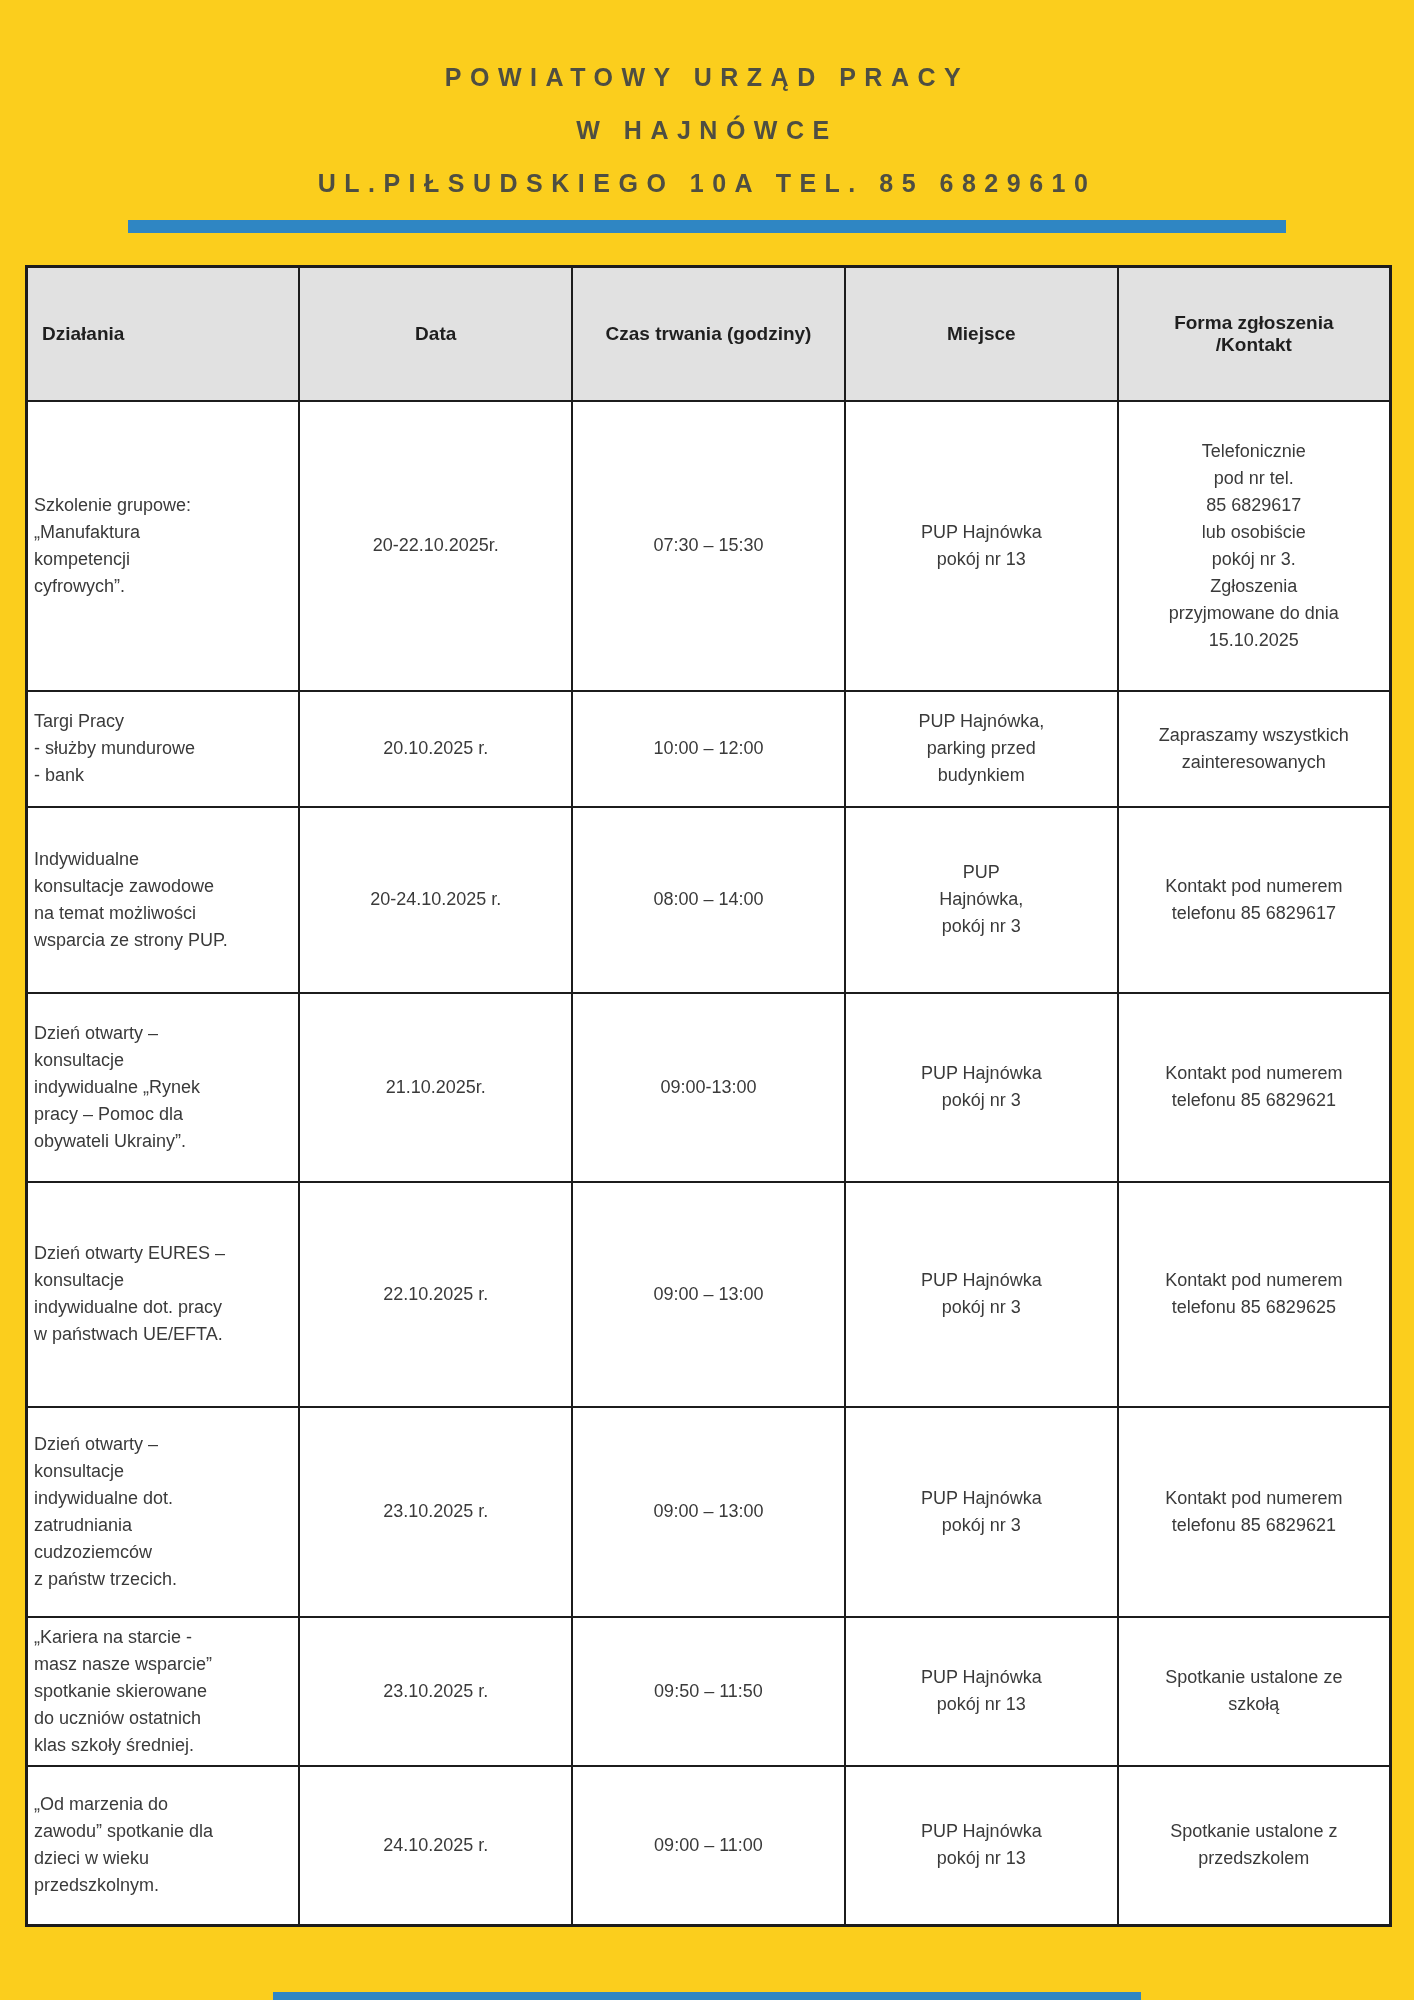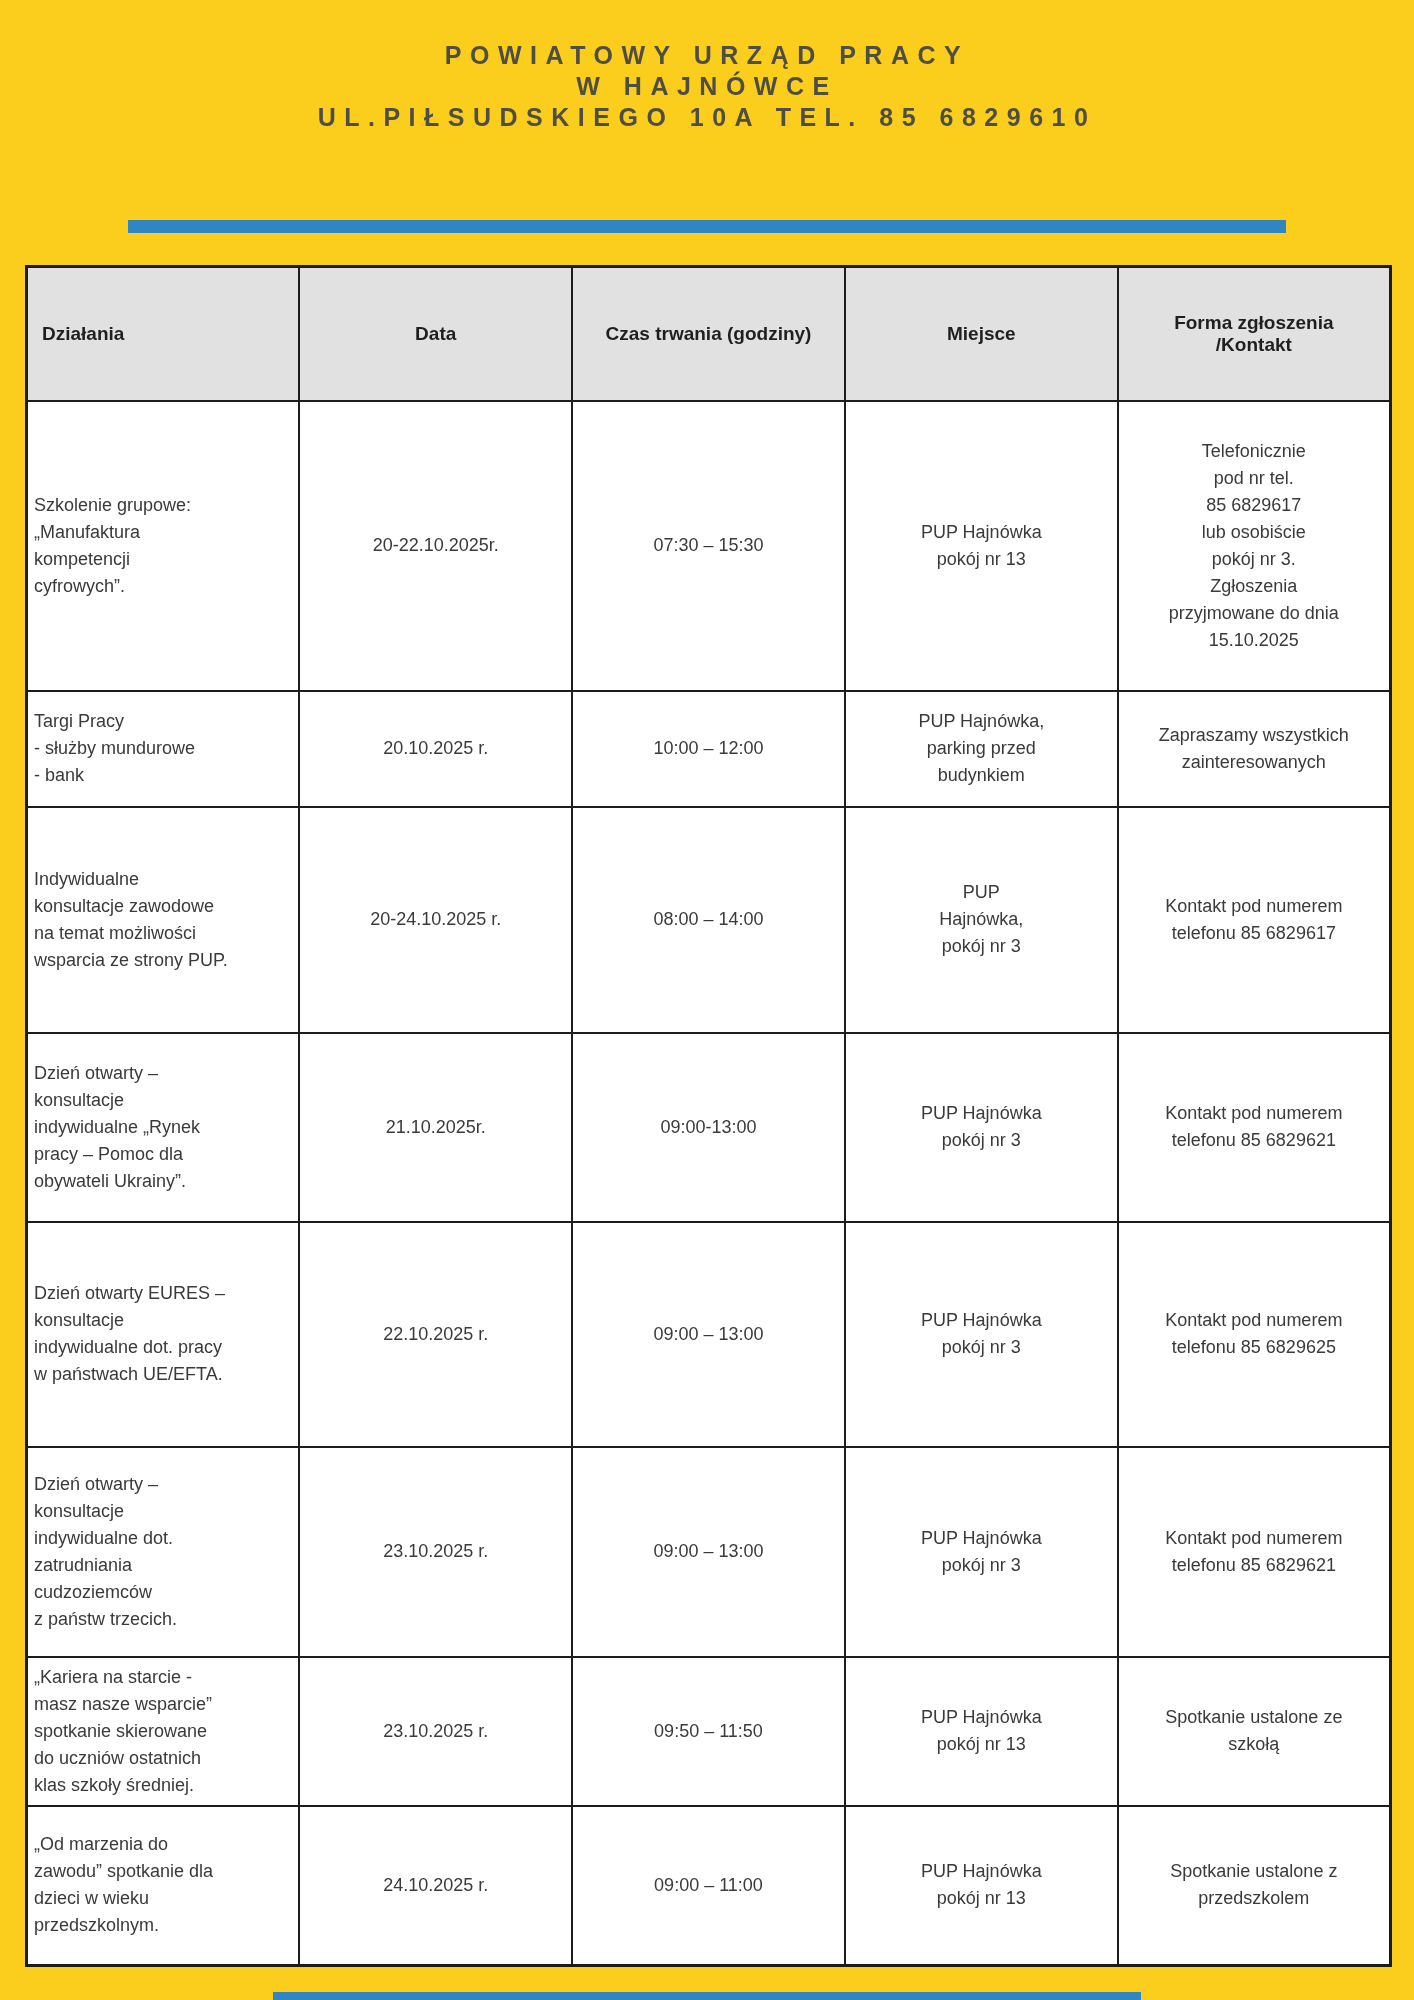--- a/index.html
+++ b/index.html
@@ -24,20 +24,21 @@
     top:40px;left:0;right:0;
     text-align:center;
     color:var(--title);
     font-weight:bold;
   }
   .header .line{
     font-size:25px;
     letter-spacing:0.34em;
     line-height:31px;
     white-space:nowrap;
+    margin-top:22px;
   }
   .divider-top{
     position:absolute;
     top:220px;left:50%;
     transform:translateX(-50%);
     width:1158px;height:13px;
     background:var(--blue);
   }
   .divider-bottom{
     position:absolute;
@@ -80,21 +81,21 @@
     background:#ffffff;
   }
   table.schedule td.cell-dzialania{
     text-align:left;
     padding-left:6px;
     padding-right:8px;
   }
   tr.hrow{height:134px;}
   tr.r0{height:290px;}
   tr.r1{height:116px;}
-  tr.r2{height:226px;}
+  tr.r2{height:186px;}
   tr.r3{height:189px;}
   tr.r4{height:225px;}
   tr.r5{height:210px;}
   tr.r6{height:132px;}
   tr.r7{height:160px;margin-left:8px;}
 </style>
 </head>
 <body>
 
 <div class="header">

